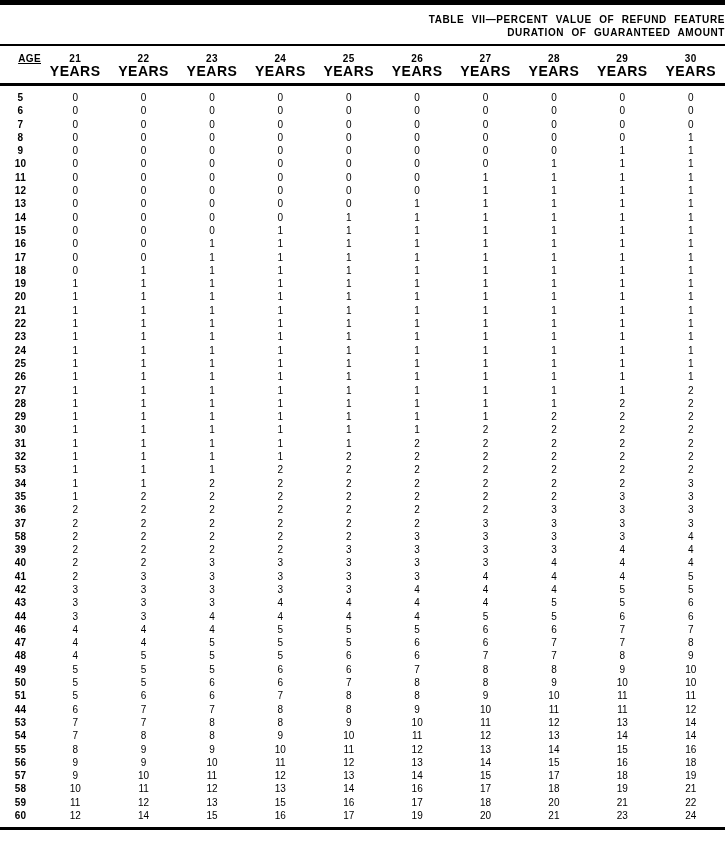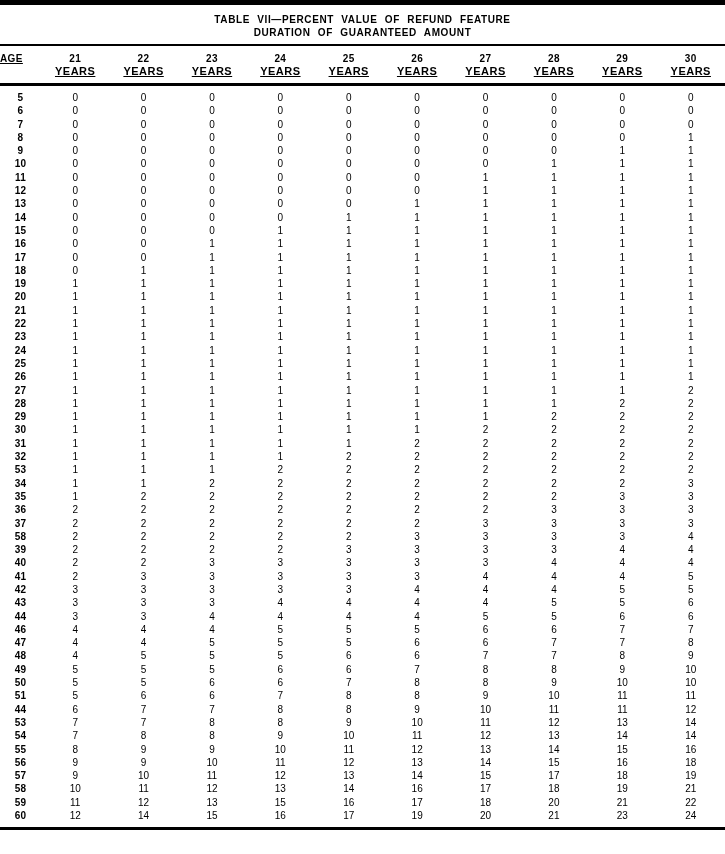--- a/index.html
+++ b/index.html
@@ -21,21 +21,21 @@
     overflow: hidden;
     background: #ffffff;
   }
   .top-bar {
     width: 100%;
     height: 5px;
     background: #000000;
   }
   .title-block {
     margin-top: 8px;
-    text-align: center;
+    text-align: right;
     font-weight: bold;
     font-size: 10px;
     line-height: 13px;
     letter-spacing: 0.6px;
     word-spacing: 4px;
   }
   .rule-under-title {
     width: 100%;
     height: 2px;
     background: #000000;
@@ -49,28 +49,28 @@
   table.vtab col.age-col { width: 41px; }
   table.vtab thead th {
     padding: 6px 0 5px 0;
     vertical-align: top;
     border-bottom: 3px solid #000000;
     font-weight: bold;
     font-size: 10px;
     line-height: 13px;
   }
   th.age-head {
-    text-align: left;
+    text-align: right;
     padding-left: 0px;
     letter-spacing: 0.4px;
     text-decoration: underline;
   }
   thead th.year-head { text-align: center; }
   .yr-num { font-size: 10px; line-height: 13px; letter-spacing: 0.4px; }
-  .yr-label { font-size: 11px; line-height: 13px; letter-spacing: 0.5px; text-decoration: underline; }
+  .yr-label { font-size: 14px; line-height: 13px; letter-spacing: 0.5px; }
   tbody th.age-cell {
     font-weight: bold;
     font-size: 10px;
     line-height: 13.3px;
     height: 13.3px;
     text-align: center;
     padding: 0;
     letter-spacing: 0.3px;
   }
   tbody td.value-cell {

